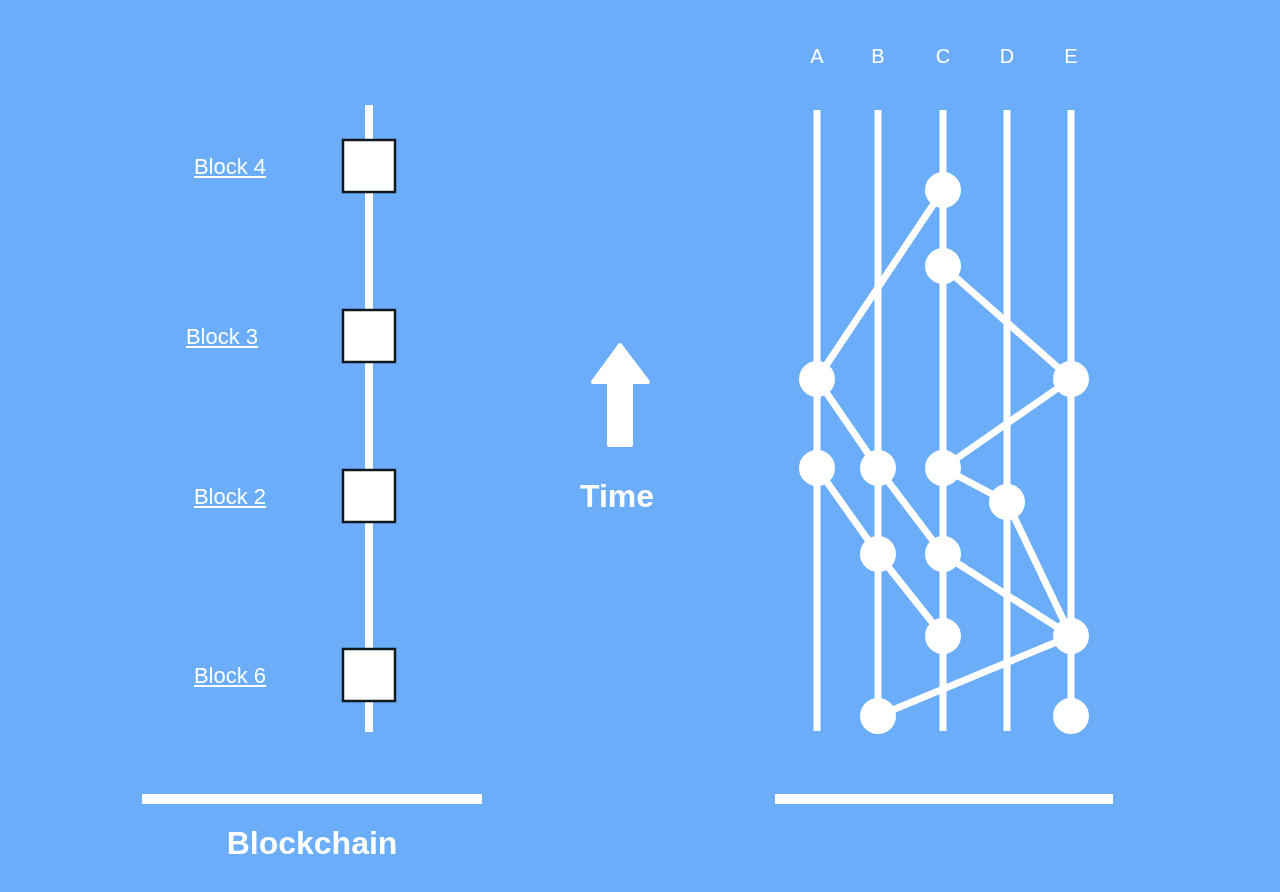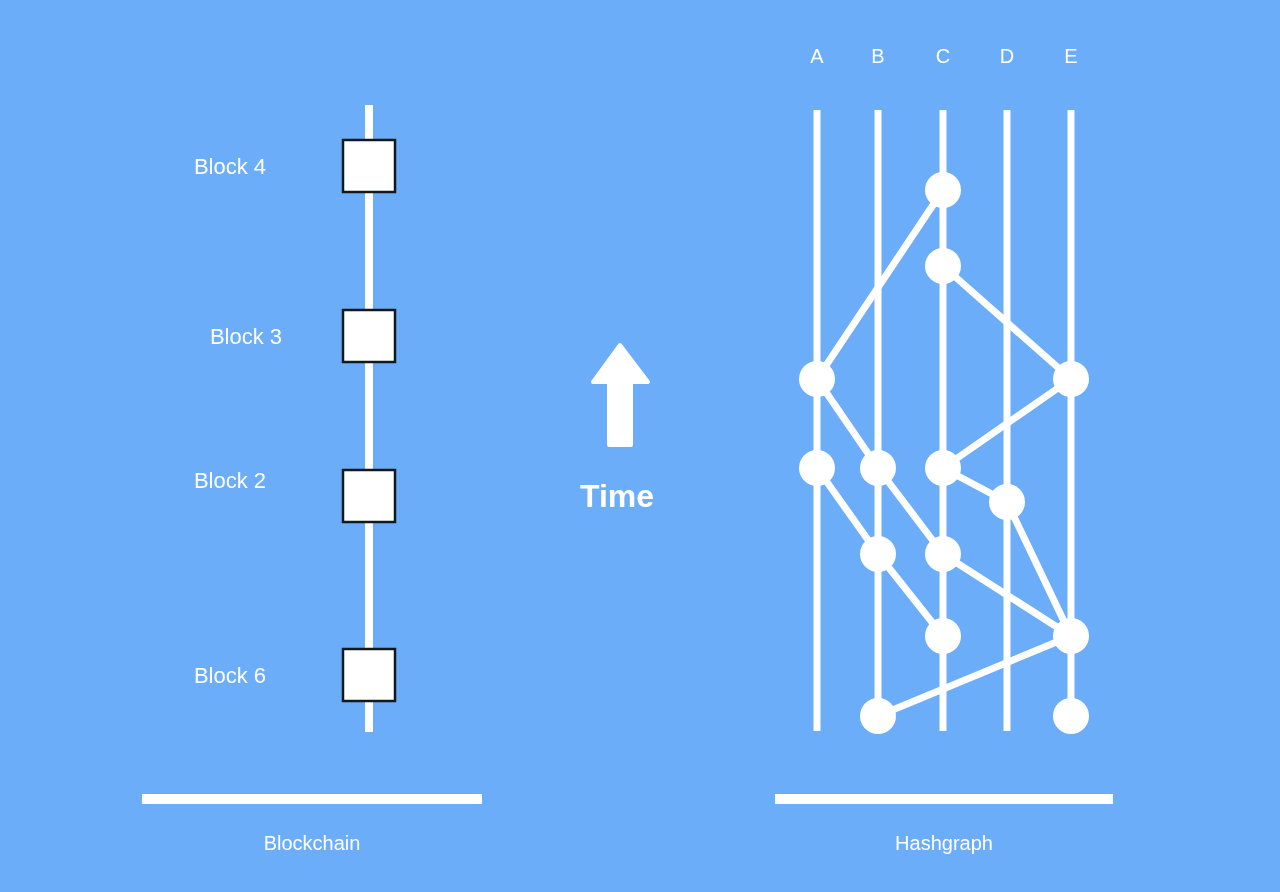--- a/index.html
+++ b/index.html
@@ -23,34 +23,35 @@
   .label {
     position: absolute;
     transform: translate(-50%, -50%);
     color: #ffffff;
     white-space: nowrap;
     user-select: none;
   }
   .block-label {
     font-size: 22px;
     font-weight: 400;
+    text-decoration: underline;
   }
   .member-label {
     font-size: 20px;
     font-weight: 400;
   }
   .time-label {
     left: 617px;
     top: 496px;
     font-size: 32px;
     font-weight: 700;
   }
   .title {
-    font-size: 20px;
-    font-weight: 400;
+    font-size: 32px;
+    font-weight: 700;
   }
   #blockchain-title {
     left: 312px;
     top: 843px;
   }
   #hashgraph-title {
     left: 944px;
     top: 843px;
   }
 </style>
@@ -96,26 +97,25 @@
       <circle cx="1071" cy="636" r="18" fill="#FFFFFF"></circle>
       <circle cx="878" cy="716" r="18" fill="#FFFFFF"></circle>
       <circle cx="1071" cy="716" r="18" fill="#FFFFFF"></circle>
       <rect x="775" y="794" width="338" height="10" fill="#FFFFFF"></rect>
     </svg>
 
   <div class="label time-label">Time</div>
 
   <div class="label title" id="blockchain-title">Blockchain</div>
 
-  <div class="label title" id="hashgraph-title">Hashgraph</div>
 
   <div id="dyn-labels">
       <div class="label block-label" style="left: 230px; top: 167px;">Block 4</div>
-      <div class="label block-label" style="left: 246px; top: 337px;">Block 3</div>
-      <div class="label block-label" style="left: 230px; top: 481px;">Block 2</div>
+      <div class="label block-label" style="left: 222px; top: 337px;">Block 3</div>
+      <div class="label block-label" style="left: 230px; top: 497px;">Block 2</div>
       <div class="label block-label" style="left: 230px; top: 676px;">Block 6</div>
       <div class="label member-label" style="left: 817px; top: 56px;">A</div>
       <div class="label member-label" style="left: 878px; top: 56px;">B</div>
       <div class="label member-label" style="left: 943px; top: 56px;">C</div>
       <div class="label member-label" style="left: 1007px; top: 56px;">D</div>
       <div class="label member-label" style="left: 1071px; top: 56px;">E</div>
     </div>
 </div>
 
 </body></html>

